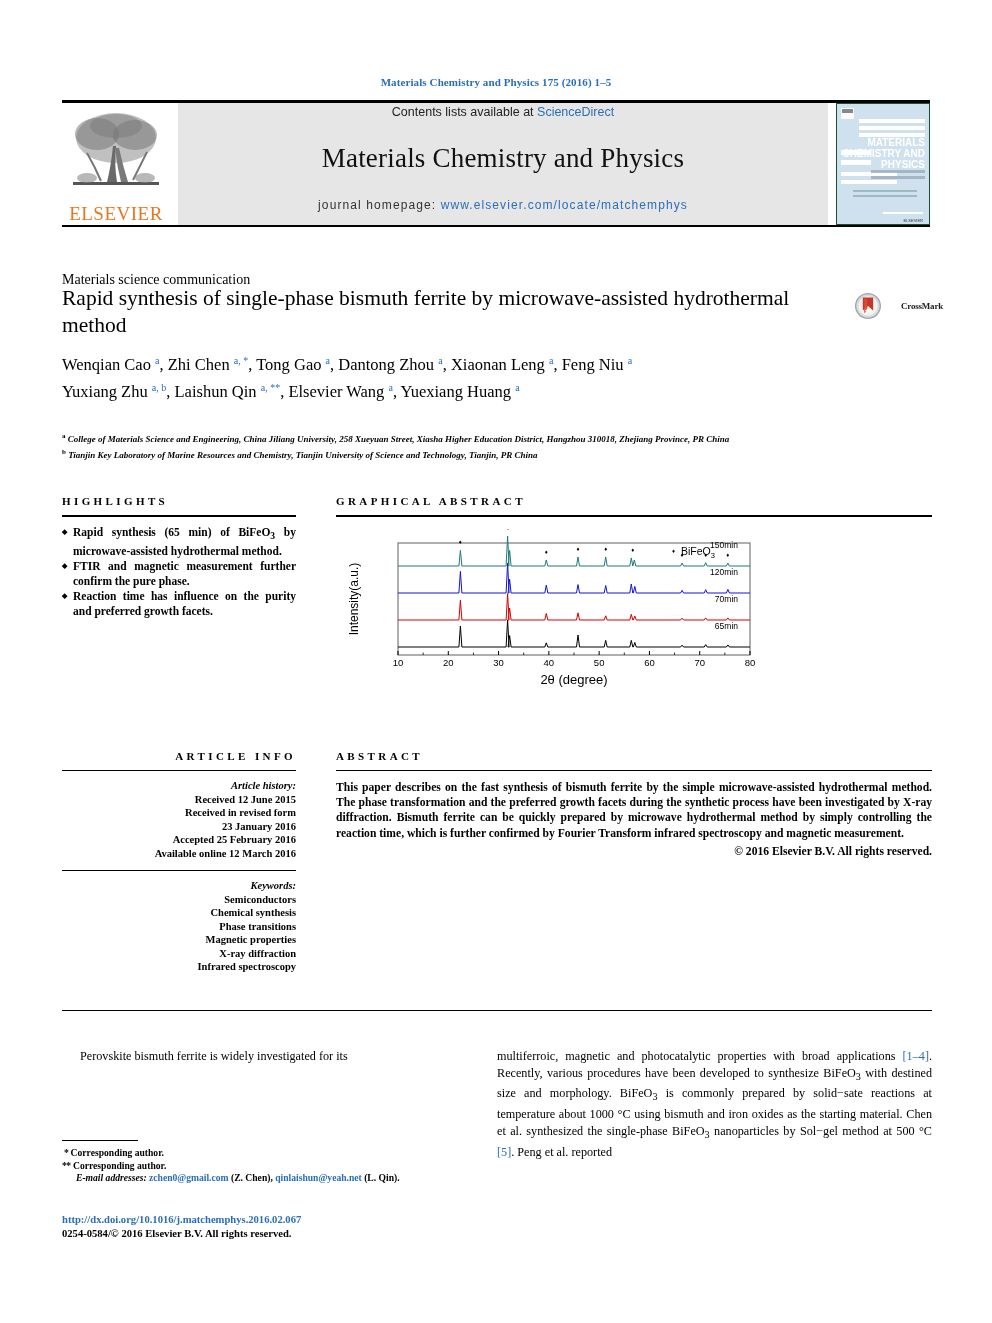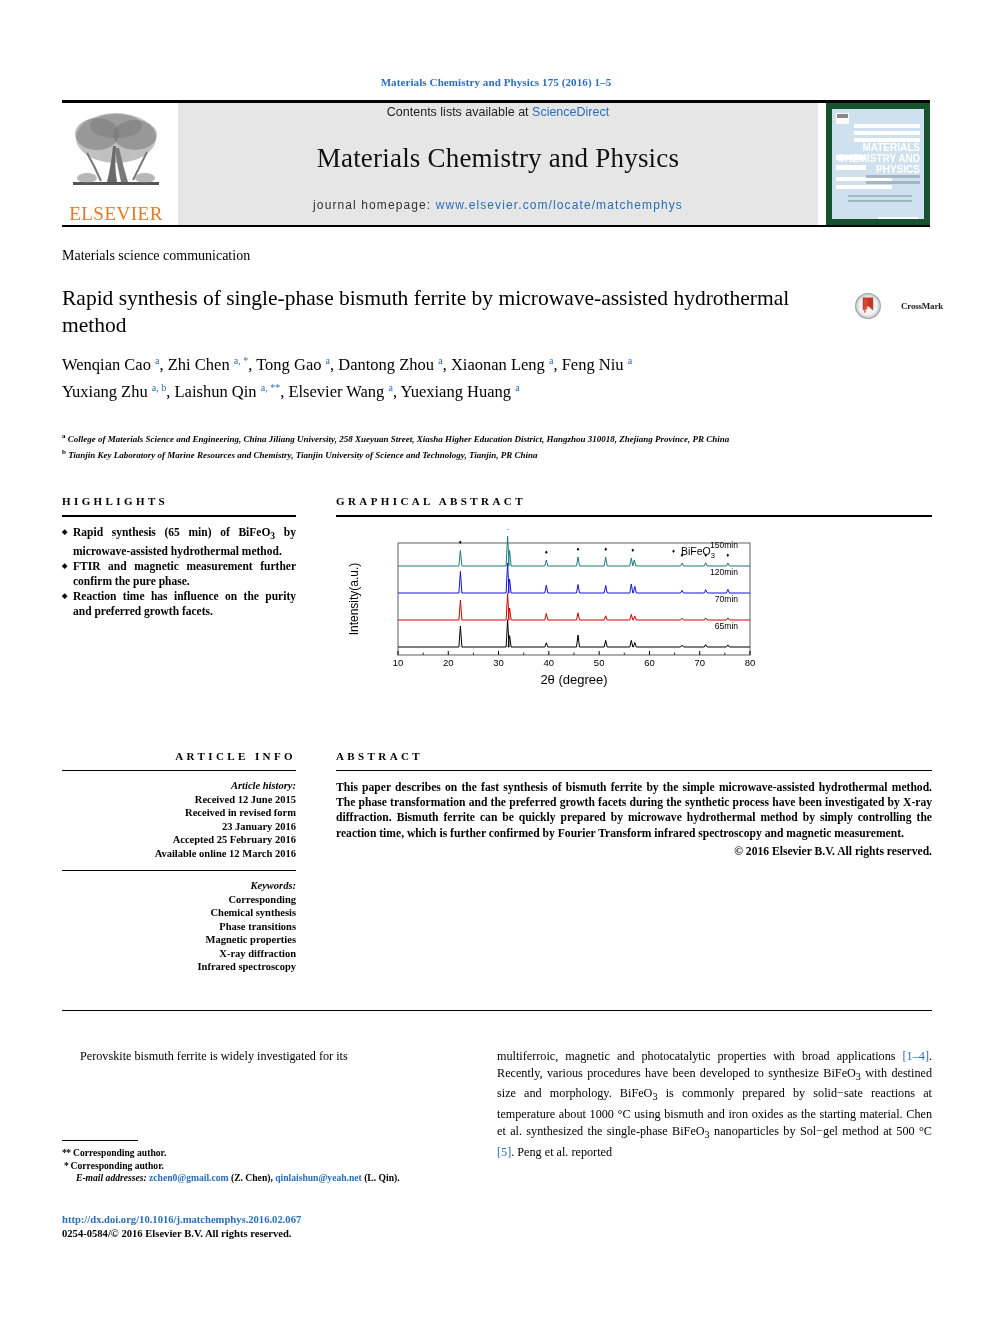--- a/index.html
+++ b/index.html
@@ -101,29 +101,29 @@
   .homepage-line {
     font-family: "Liberation Sans", sans-serif;
     font-size: 12px;
     letter-spacing: 1.1px;
     color: #333;
   }
   .homepage-line .url { color: #2a6ebb; }
   .cover-thumb {
     width: 92px;
     flex: 0 0 92px;
-    border: 6px solid #14532d;
+    border: 1px solid #14532d;
     background: #cfe0ee;
     position: relative;
     overflow: hidden;
   }
   .article-type {
     position: absolute;
     left: 62px;
-    top: 248px;
+    top: 272px;
     font-size: 14px;
     font-family: "Liberation Serif", serif;
   }
 
   
   .title-block {
     position: absolute;
     left: 62px;
     top: 285px;
     width: 770px;
@@ -514,21 +514,21 @@
       <div class="ital">Article history:</div>
       <div>Received 12 June 2015</div>
       <div>Received in revised form</div>
       <div>23 January 2016</div>
       <div>Accepted 25 February 2016</div>
       <div>Available online 12 March 2016</div>
     </div>
     <div class="ai-rule"></div>
     <div class="ai-body" style="margin-top:0;">
       <div class="ital">Keywords:</div>
-      <div>Corresponding</div>
+      <div>Semiconductors</div>
       <div>Chemical synthesis</div>
       <div>Phase transitions</div>
       <div>Magnetic properties</div>
       <div>X-ray diffraction</div>
       <div>Infrared spectroscopy</div>
     </div>
   </div>
 
   <div class="col-right" style="top:750px;">
     <div class="sec-head">ABSTRACT</div>
@@ -543,25 +543,25 @@
     <p class="body-par indent">Perovskite bismuth ferrite is widely investigated for its</p>
   </div>
 
   <div class="body-col-right">
     <p class="body-par"><span>multiferroic, magnetic and photocatalytic properties with broad applications </span><span class="ref-link">[1–4]</span><span>. Recently, various procedures have been developed to synthesize BiFeO<sub>3</sub> with destined size and morphology. BiFeO<sub>3</sub> is commonly prepared by solid−sate reactions at temperature about 1000 °C using bismuth and iron oxides as the starting material. Chen et al. synthesized the single-phase BiFeO<sub>3</sub> nanoparticles by Sol−gel method at 500 °C </span><span class="ref-link">[5]</span><span>. Peng et al. reported</span></p>
   </div>
 
   <div class="footnote-block">
     <div class="footnote-rule"></div>
     <div class="footnote">
+      <span class="star">&nbsp;*</span>
+      <span>Corresponding author.</span>
+    </div>
+    <div class="footnote">
       <span class="star">**</span>
-      <span>Corresponding author.</span>
-    </div>
-    <div class="footnote">
-      <span class="star">&nbsp;*</span>
       <span>Corresponding author.</span>
     </div>
     <div class="footnote" style="padding-left:14px;">
       <span class="ital">E-mail addresses:</span>
       <span class="mail">zchen0@gmail.com</span>
       <span>(Z. Chen)</span>,
       <span class="mail">qinlaishun@yeah.net</span>
       <span>(L. Qin).</span>
     </div>
   </div>

